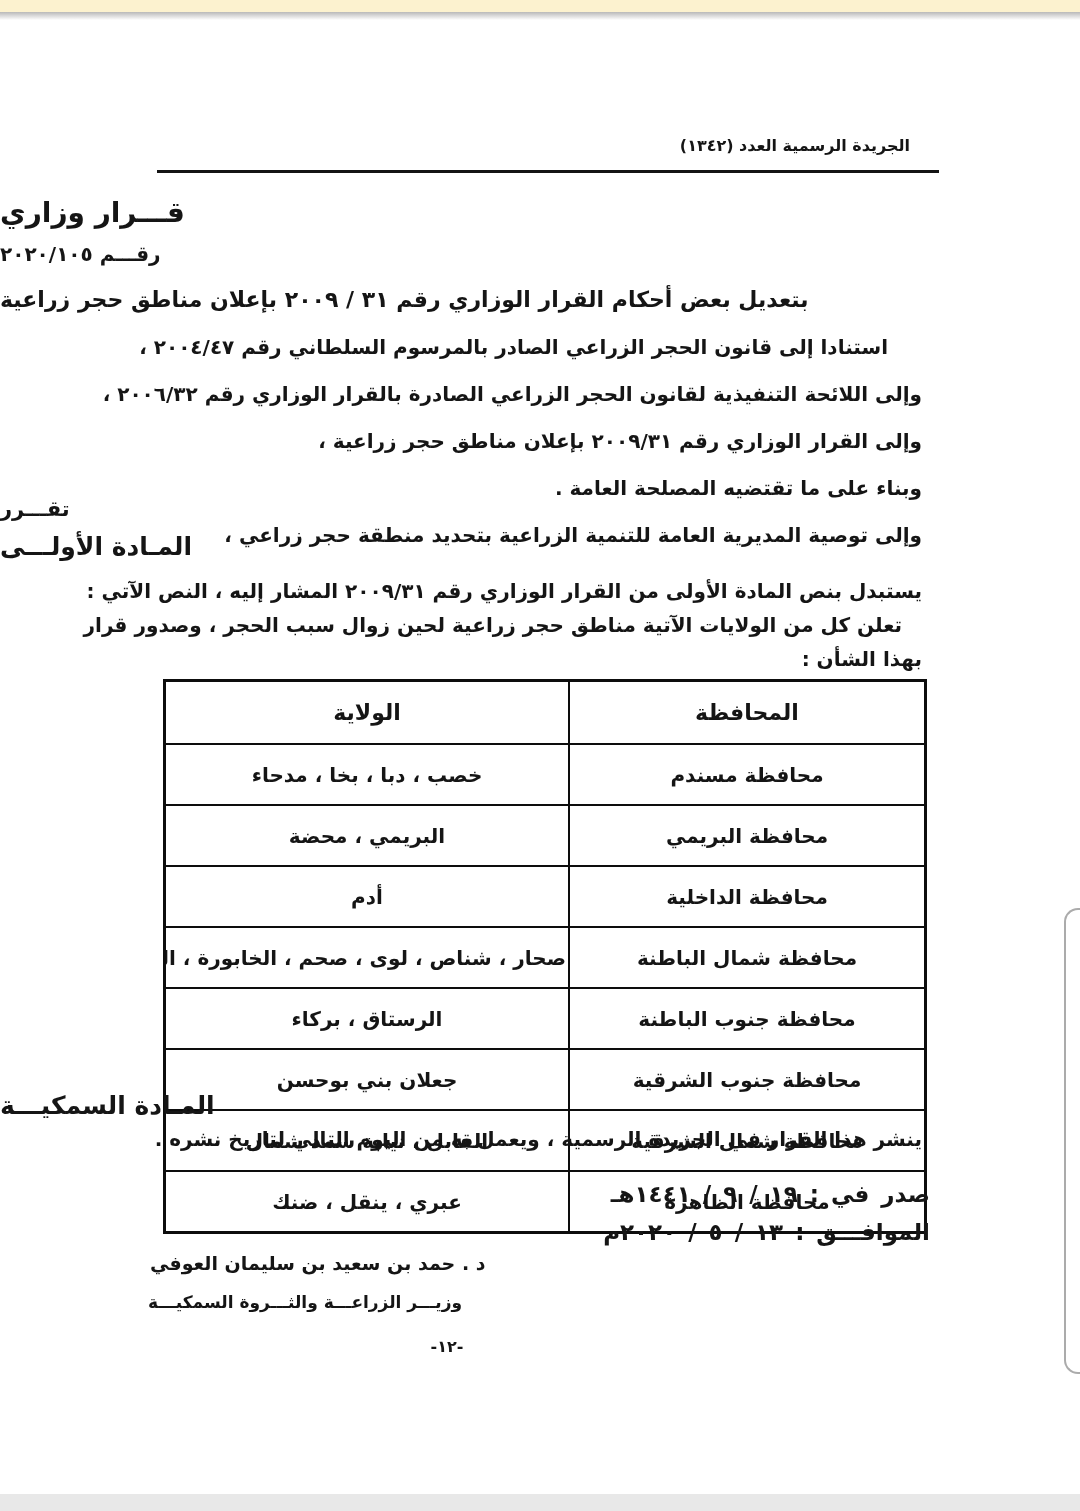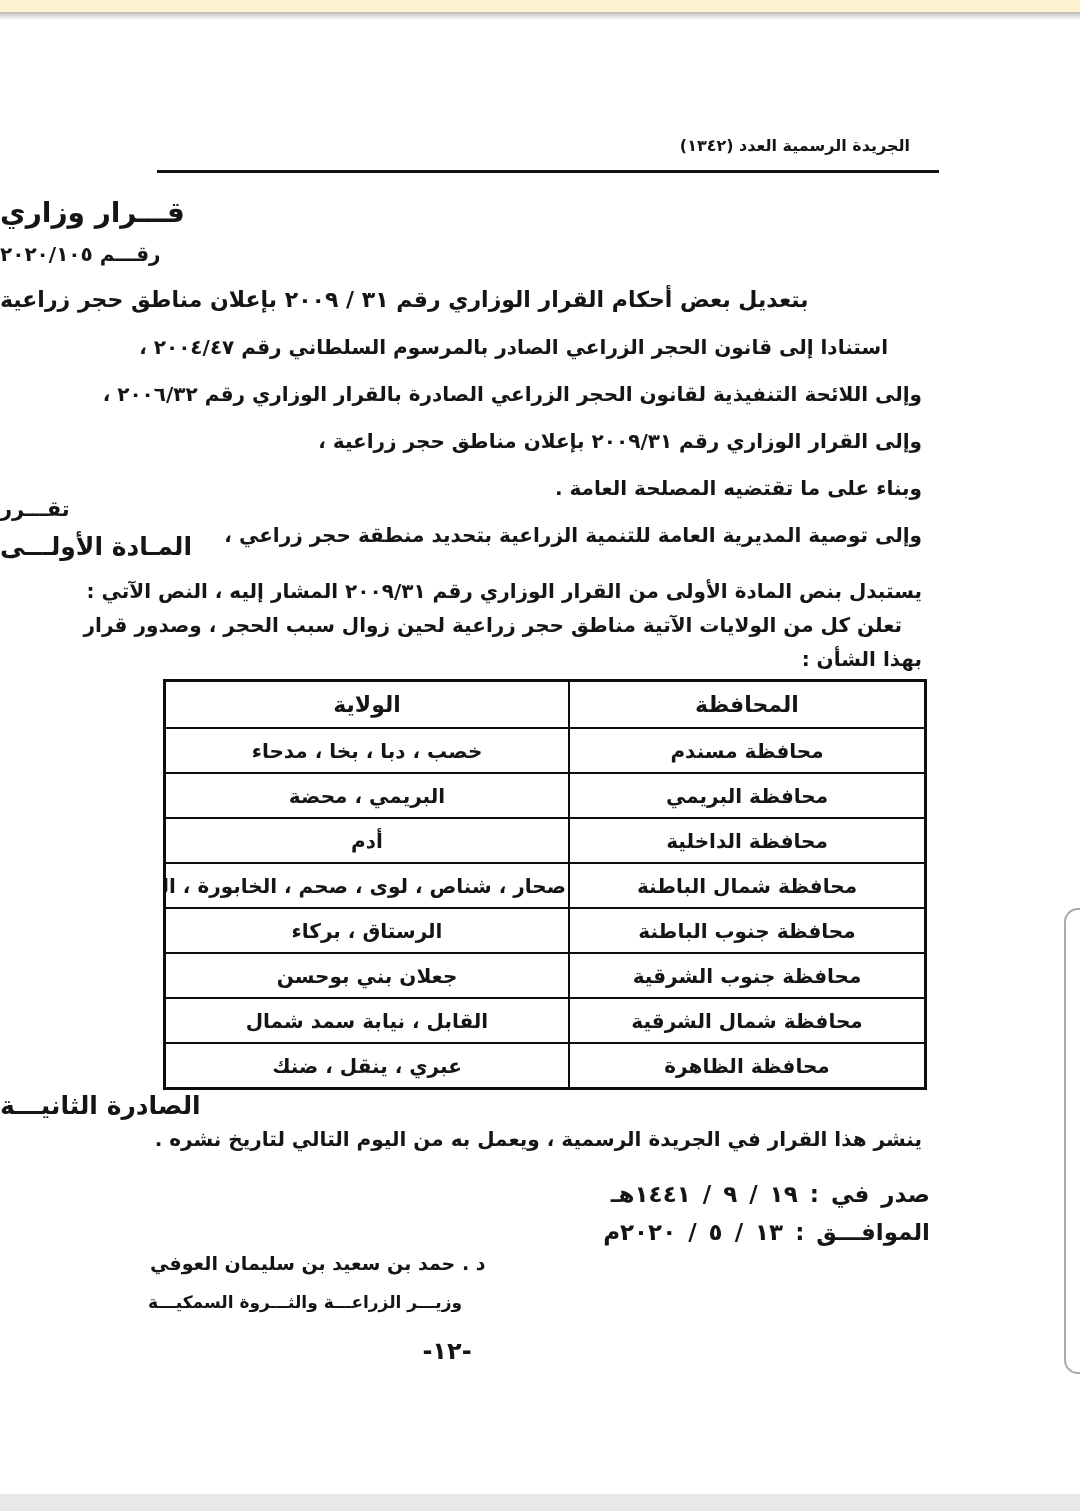--- a/index.html
+++ b/index.html
@@ -28,35 +28,35 @@
   .line.indent{padding-right:34px;}
   .enact{top:497px;font-size:21px;}
   .article-head{font-size:25px;}
   .a1-head{top:532px;}
   .article1{top:574px;font-size:20px;}
   .article1 .line{line-height:34px;white-space:nowrap;}
   .article1 .line.indent2{padding-right:20px;}
   
   .qtable{top:679px;left:163px;width:754px;border-collapse:collapse;direction:rtl;table-layout:fixed;}
   .qtable th,.qtable td{border:2px solid #0d0d0d;text-align:center;vertical-align:middle;
-    white-space:nowrap;overflow:hidden;padding:0 2px;}
+    white-space:nowrap;overflow:hidden;padding:8px 2px;}
   .qtable{border:3px solid #0d0d0d;}
   .qtable th{height:45px;font-size:22px;}
   .qtable td{height:43px;font-size:20px;}
   .col-gov{width:350px;}
   .col-wil{width:398px;}
   
   .a2-head{top:1091px;}
   .publish-line{top:1122px;font-size:20px;line-height:34px;white-space:nowrap;}
   .date-line{right:150px;direction:rtl;font-size:23px;white-space:nowrap;word-spacing:4px;}
   .date-hijri{top:1181px;}
   .date-greg{top:1219px;}
   .sig-name{top:1252px;left:150px;direction:rtl;font-size:19px;white-space:nowrap;}
   .sig-role{top:1292px;left:148px;direction:rtl;font-size:17px;white-space:nowrap;}
-  .page-number{top:1337px;left:447px;transform:translateX(-50%);font-size:24px;direction:rtl;white-space:nowrap;}
+  .page-number{top:1337px;left:447px;transform:translateX(-50%);font-size:16px;direction:rtl;white-space:nowrap;}
   
   .side-handle{top:908px;right:-18px;width:32px;height:462px;background:#ffffff;
     border:2px solid #ababab;border-radius:14px 0 0 14px;border-right:none;}
   
   .bottom-bar{bottom:0;left:0;right:0;height:17px;background:#e8e8e8;}
 </style>
 </head>
 <body>
 
 <div class="abs top-band"></div>
@@ -122,21 +122,21 @@
       <td>محافظة شمال الشرقية</td>
       <td>القابل ، نيابة سمد شمال</td>
     </tr>
     <tr>
       <td>محافظة الظاهرة</td>
       <td>عبري ، ينقل ، ضنك</td>
     </tr>
   </tbody>
 </table>
 
-<div class="abs centered article-head a2-head">الصادرة الثانيـــة</div>
+<div class="abs centered article-head a2-head">المـادة السمكيـــة</div>
 <div class="abs rtl-block publish-line">ينشر هذا القرار في الجريدة الرسمية ، ويعمل به من اليوم التالي لتاريخ نشره .</div>
 
 <div class="abs date-line date-hijri">صدر في : ١٩ / ٩ / ١٤٤١هـ</div>
 <div class="abs date-line date-greg">الموافـــق : ١٣ / ٥ / ٢٠٢٠م</div>
 
 <div class="abs sig-name">د . حمد بن سعيد بن سليمان العوفي</div>
 <div class="abs sig-role">وزيـــر الزراعـــة والثـــروة السمكيـــة</div>
 
 <div class="abs page-number">-١٢-</div>
 

